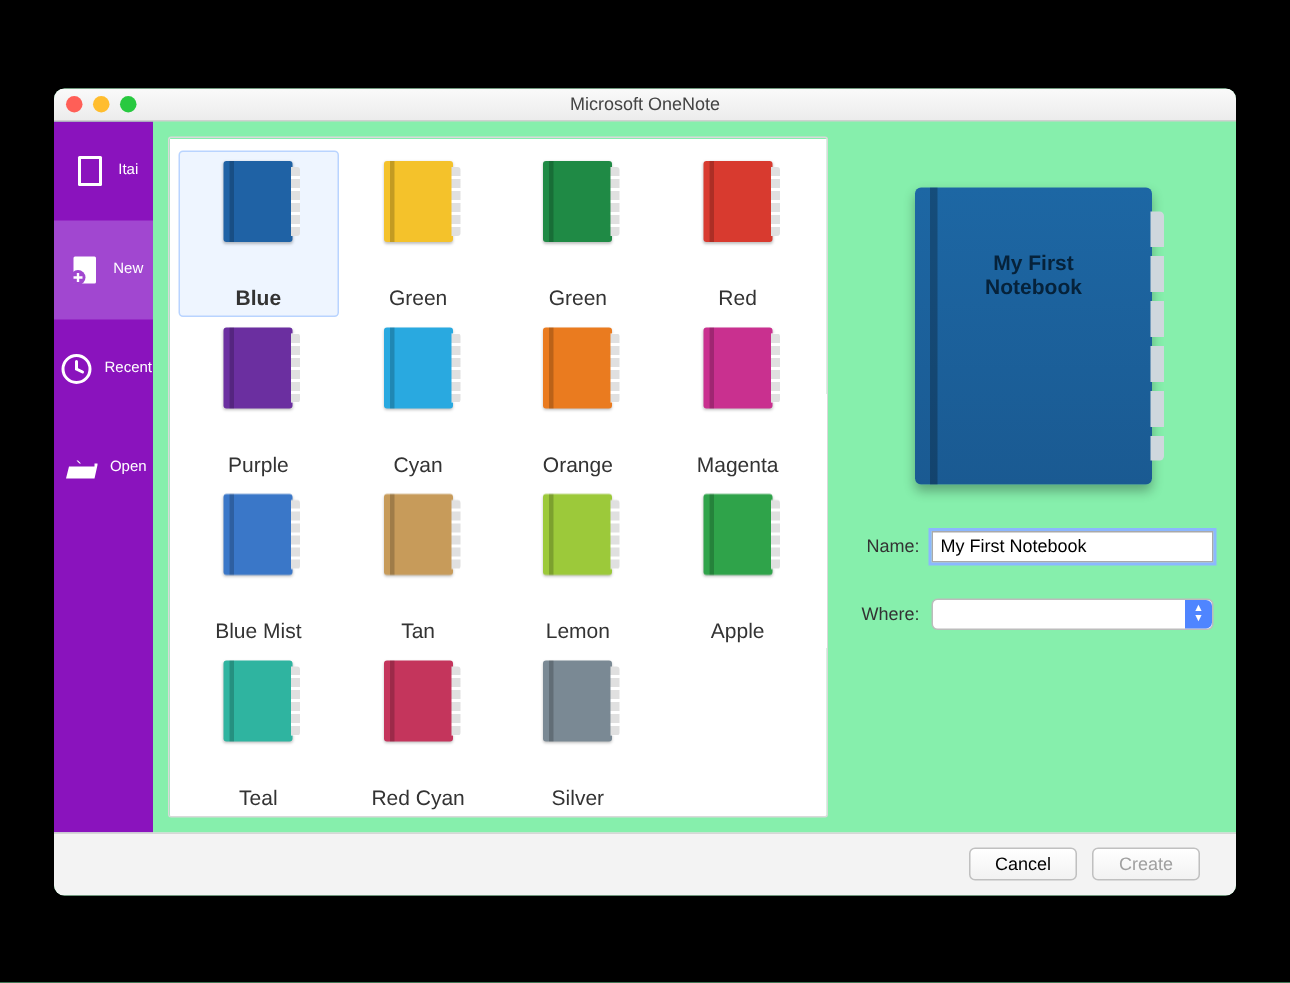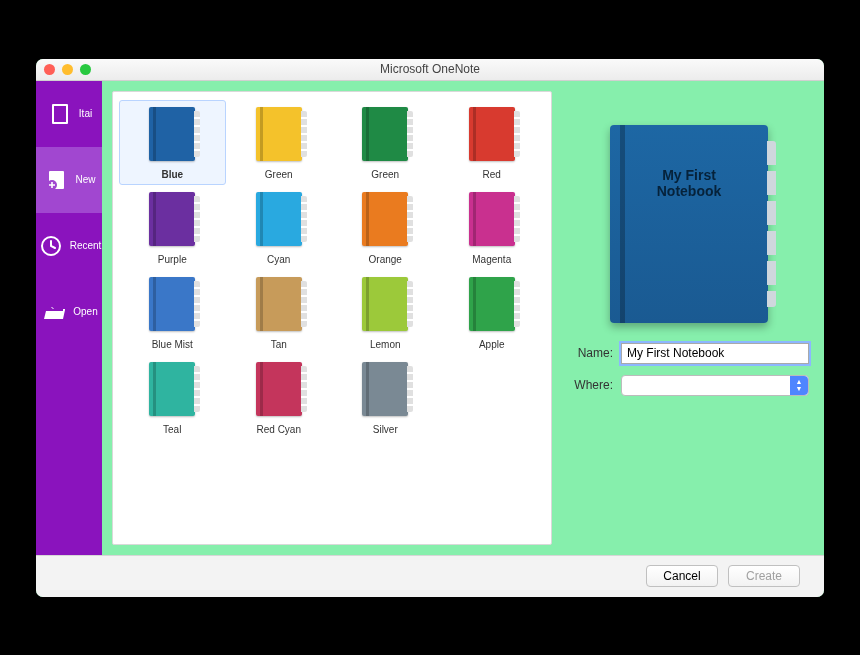--- a/index.html
+++ b/index.html
@@ -42,42 +42,42 @@
   }
   .cover::before {
     content: ""; position: absolute; right: -5px; top: 4px; width: 6px; height: 46px;
     background: repeating-linear-gradient(#e0e0e0 0 6px, #ffffff 6px 8px);
     border-radius: 0 2px 2px 0;
   }
   .cover::after {
     content:""; position:absolute; left:4px; top:0; width:3px; height:100%;
     background: rgba(0,0,0,0.2);
   }
-  .swatch-label { font-size: 10px; color: #333; }
+  .swatch-label { font-size: 14px; color: #333; margin-top: 21px; }
   .swatch.selected .swatch-label { font-weight: 600; }
   .preview-pane { flex: 1; display: flex; flex-direction: column; align-items: center; padding-top: 34px; }
   .preview-book {
     width: 158px; height: 198px; border-radius: 4px; position: relative;
     background: linear-gradient(#1d67a4,#1a5a92); box-shadow: 0 4px 8px rgba(0,0,0,0.3);
     display:flex; align-items:flex-start; justify-content:center;
   }
   .preview-book::before {
     content:""; position:absolute; left:10px; top:0; width:5px; height:100%;
     background: rgba(0,0,0,0.25);
   }
   .preview-tabs {
     position:absolute; right:-8px; top:16px; width:9px; height:166px;
     background: repeating-linear-gradient(#cfd7dd 0 24px, transparent 24px 30px);
     border-radius: 0 3px 3px 0;
   }
   .preview-title {
     margin-top: 42px; font-size: 14px; color: #06223a; font-weight: 700; text-align: center;
     width: 100px; line-height: 1.2;
   }
-  .form { width: 240px; margin-top: 20px; font-size: 12px; display: grid; grid-template-columns: 52px 1fr; row-gap: 11px; align-items: center; }
+  .form { width: 240px; margin-top: 31px; font-size: 12px; display: grid; grid-template-columns: 52px 1fr; row-gap: 24px; align-items: center; }
   .form label { text-align: right; padding-right: 8px; color: #333; }
   .form input[type=text] {
     height: 21px; border: 1px solid #a9a9a9; outline: 2px solid #8cb7ff; outline-offset: 0;
     padding: 0 5px; font-size: 12px; background: #fff;
   }
   .where-select {
     height: 21px; background: #fff; border: 1px solid #bcbcbc; border-radius: 4px; position: relative;
   }
   .where-arrows {
     position: absolute; right: 0; top: 0; width: 18px; height: 100%;

